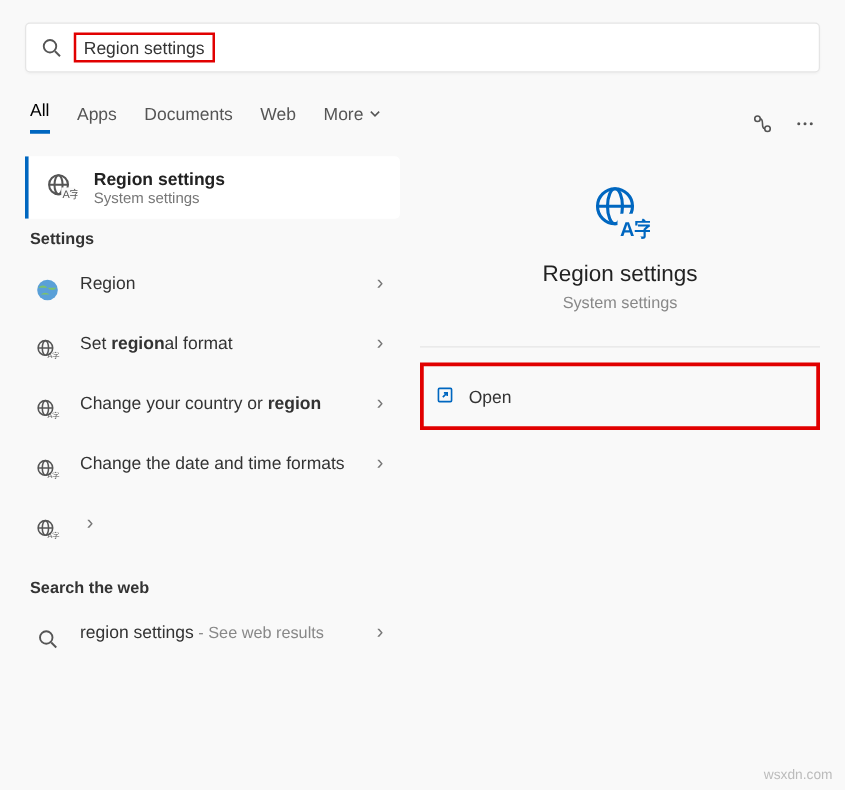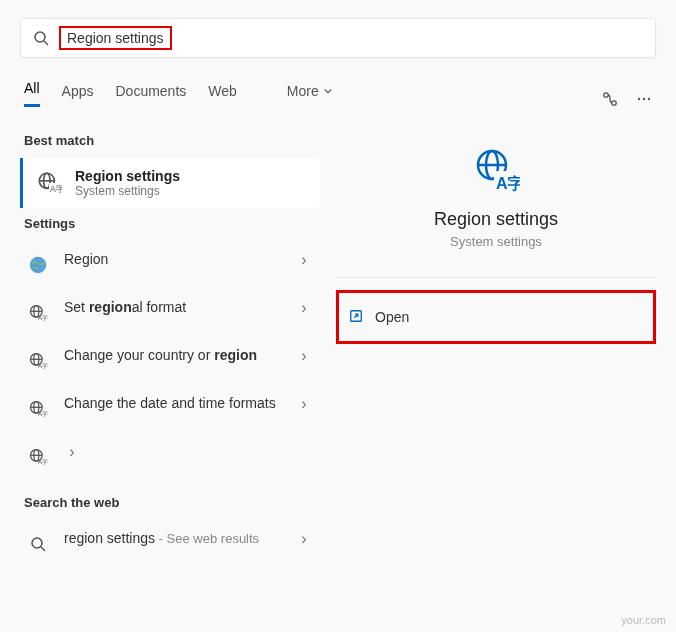--- a/index.html
+++ b/index.html
@@ -4,21 +4,21 @@
   <style>
     * { margin: 0; padding: 0; box-sizing: border-box; font-family: 'Segoe UI', Tahoma, sans-serif; }
     body { background: #f0f0f0; width: 676px; height: 632px; overflow: hidden; }
     .container { background: #f9f9f9; width: 100%; height: 100%; padding: 18px 20px 0 20px; position: relative; }
     .search-bar { background: #fff; border: 1px solid #e5e5e5; border-radius: 4px; height: 40px; display: flex; align-items: center; padding: 0 12px; box-shadow: 0 1px 2px rgba(0,0,0,0.04); }
     .search-bar .icon-wrap { width: 18px; margin-right: 8px; color: #555; }
     .search-bar .query-box { border: 2px solid #e10000; padding: 2px 6px; font-size: 14px; color: #333; }
     .tabs { display: flex; align-items: flex-end; gap: 22px; margin-top: 22px; padding: 0 4px; color: #555; font-size: 14px; }
     .tabs .tab { cursor: pointer; padding-bottom: 8px; }
     .tabs .tab.active { color: #000; border-bottom: 3px solid #0067c0; font-weight: 400; }
-    .tabs .more { display: flex; align-items: center; gap: 4px; margin-left: 28px; }
+    .tabs .more { display: flex; align-items: center; gap: 4px; }
     .tabs-spacer { flex: 1; }
     .tabs-right { display: flex; align-items: center; gap: 18px; color: #555; }
     .main { display: flex; margin-top: 18px; gap: 16px; }
     .left { width: 300px; }
     .right { flex: 1; padding-top: 12px; }
     .section-label { font-size: 13px; font-weight: 600; color: #333; margin: 8px 0 10px 4px; }
     .best-match { background: #fff; border-left: 3px solid #0067c0; padding: 10px 12px; display: flex; align-items: center; gap: 12px; border-radius: 0 4px 4px 0; }
     .bm-icon { width: 28px; height: 28px; display: flex; align-items: center; justify-content: center; }
     .bm-text .title { font-size: 14px; font-weight: 600; color: #222; }
     .bm-text .sub { font-size: 12px; color: #777; }
@@ -79,21 +79,20 @@
             <circle cx="3" cy="8" r="1.2"></circle>
             <circle cx="8" cy="8" r="1.2"></circle>
             <circle cx="13" cy="8" r="1.2"></circle>
           </svg>
       </span>
     </span>
   </div>
 
   <div class="main">
     <div class="left">
-      <div class="section-label">Best match</div>
       <div class="best-match">
         <span class="bm-icon">
           <svg viewBox="0 0 24 24" width="26" height="26" fill="none" stroke="#555" stroke-width="1.5">
               <circle cx="10" cy="10" r="7"></circle>
               <ellipse cx="10" cy="10" rx="3" ry="7"></ellipse>
               <line x1="3" y1="10" x2="17" y2="10"></line>
               <rect x="12" y="12" width="10" height="8" fill="#f9f9f9" stroke="none"></rect>
               <text x="13" y="20" font-size="8" fill="#555" stroke="none">A字</text>
             </svg>
         </span>
@@ -203,14 +202,14 @@
               <rect x="2" y="2" width="12" height="12" rx="1"></rect>
               <polyline points="6,10 10,6"></polyline>
               <polyline points="7,6 10,6 10,9"></polyline>
             </svg>
         </span>
         <span class="open-label">Open</span>
       </div>
     </div>
   </div>
 
-  <div class="watermark">your.com</div>
+  <div class="watermark">wsxdn.com</div>
 </div>
 
 </body></html>

